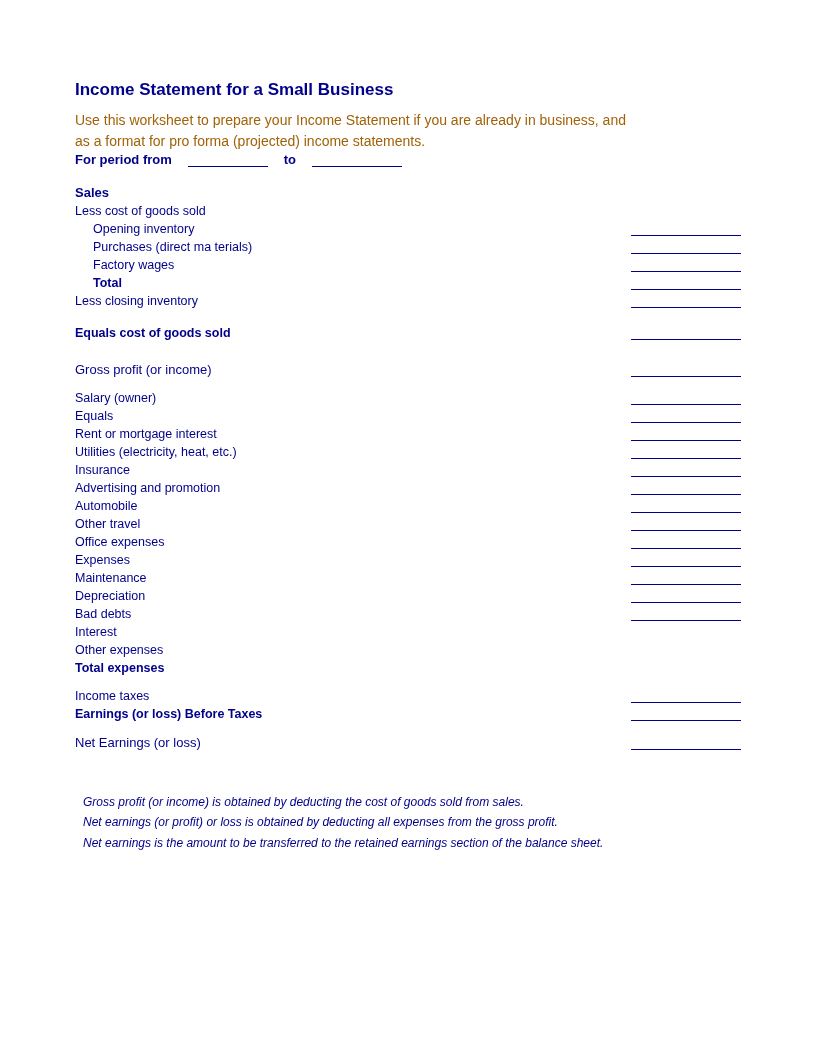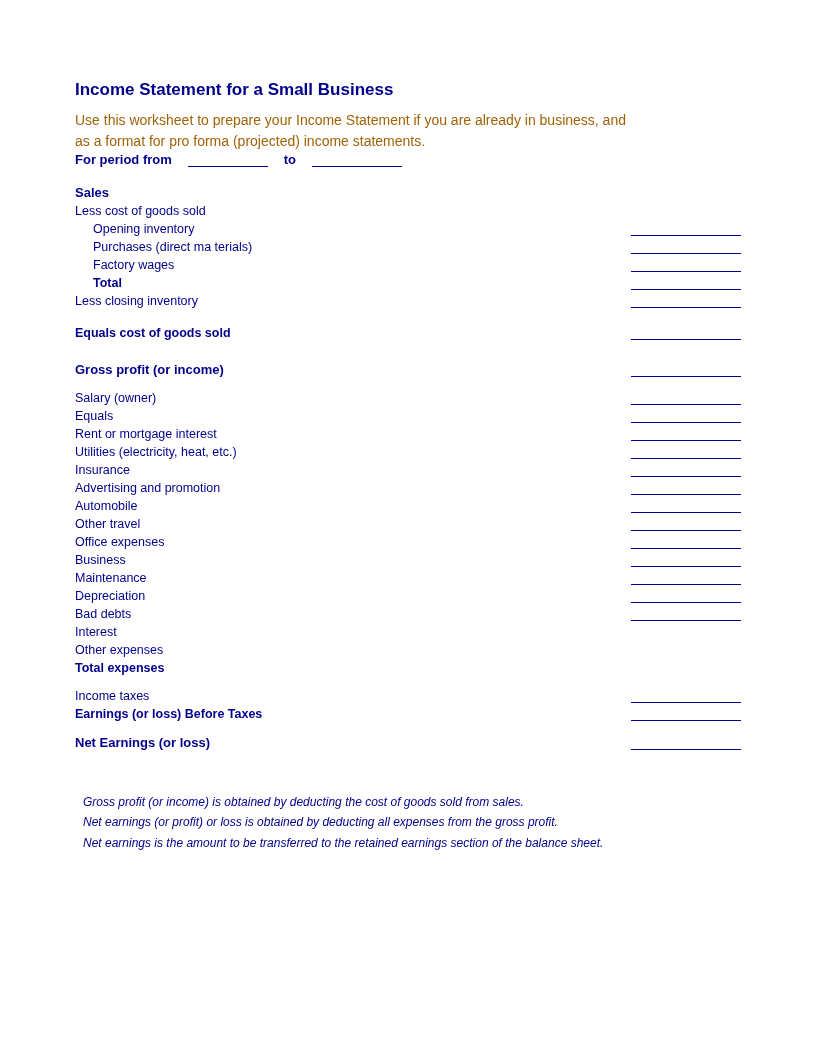--- a/index.html
+++ b/index.html
@@ -85,21 +85,21 @@
       width: 110px;
     }
     .gross-profit-row {
       display: flex;
       align-items: flex-end;
       justify-content: space-between;
       padding: 2px 0;
       margin-top: 6px;
     }
     .gross-profit-label {
-      font-weight: bold;
+      font-weight: normal;
       font-size: 13px;
       color: #00008B;
     }
     .spacer {
       height: 10px;
     }
     .footnotes {
       margin-top: 20px;
       font-style: italic;
       font-size: 12px;
@@ -220,21 +220,21 @@
     <span class="row-label">Other travel</span>
     <input class="row-input" type="text" style="">
   </div>
 
   <div class="row">
     <span class="row-label">Office expenses</span>
     <input class="row-input" type="text" style="">
   </div>
 
   <div class="row">
-    <span class="row-label">Business</span>
+    <span class="row-label">Expenses</span>
     <input class="row-input" type="text" style="">
   </div>
 
   <div class="row">
     <span class="row-label">Maintenance</span>
     <input class="row-input" type="text" style="">
   </div>
 
   <div class="row">
     <span class="row-label">Depreciation</span>

